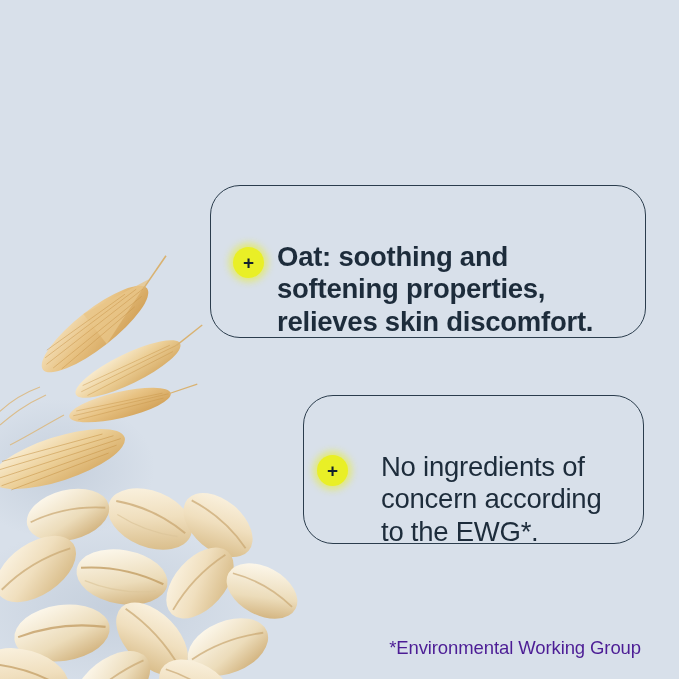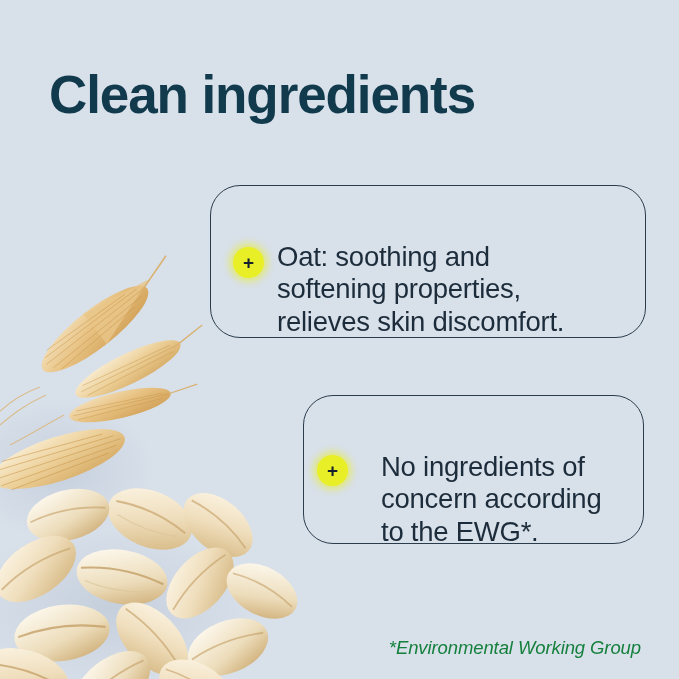--- a/index.html
+++ b/index.html
@@ -98,36 +98,36 @@
     font-size: 27.5px;
     line-height: 32.5px;
     font-weight: 400;
     letter-spacing: -0.25px;
     white-space: pre-line;
   }
   #fact-card-1 .fact-text {
     left: 66px;
     top: 27px;
     width: 360px;
+    font-weight: bold;
   }
   #fact-card-2 .fact-text {
     left: 77px;
     top: 27px;
     width: 272px;
   }
 
   
   #footnote {
     position: absolute;
     right: 38px;
     top: 636px;
     font-size: 18.5px;
     line-height: 24px;
-    font-style: italic;
-    color: #15803d;
+    color: #4c1d95;
     text-align: right;
     letter-spacing: -0.1px;
   }
 </style>
 </head>
 <body>
 
 <div id="stage">
 
   <svg id="oat-photo" viewBox="0 0 300 460" xmlns="http://www.w3.org/2000/svg" aria-hidden="true">
@@ -269,21 +269,20 @@
         <ellipse cx="112" cy="466" rx="44" ry="26" fill="url(#flakeH)"></ellipse>
         <path d="M72 464 Q112 456 152 466" stroke="#c9a771" stroke-width="1.8" fill="none" opacity="0.7"></path>
       </g>
       <g transform="rotate(30 196 470)">
         <ellipse cx="196" cy="470" rx="40" ry="25" fill="url(#flakeG)"></ellipse>
         <path d="M160 468 Q196 460 232 470" stroke="#c9a771" stroke-width="1.7" fill="none" opacity="0.68"></path>
       </g>
     </g>
   </svg>
 
-  <h1 id="page-title">Clean ingredients</h1>
 
   <div class="fact-card" id="fact-card-1">
     <span class="plus-badge">+</span>
     <p class="fact-text">Oat: soothing and
 softening properties,
 relieves skin discomfort.</p>
   </div>
 
   <div class="fact-card" id="fact-card-2">
     <span class="plus-badge">+</span>

